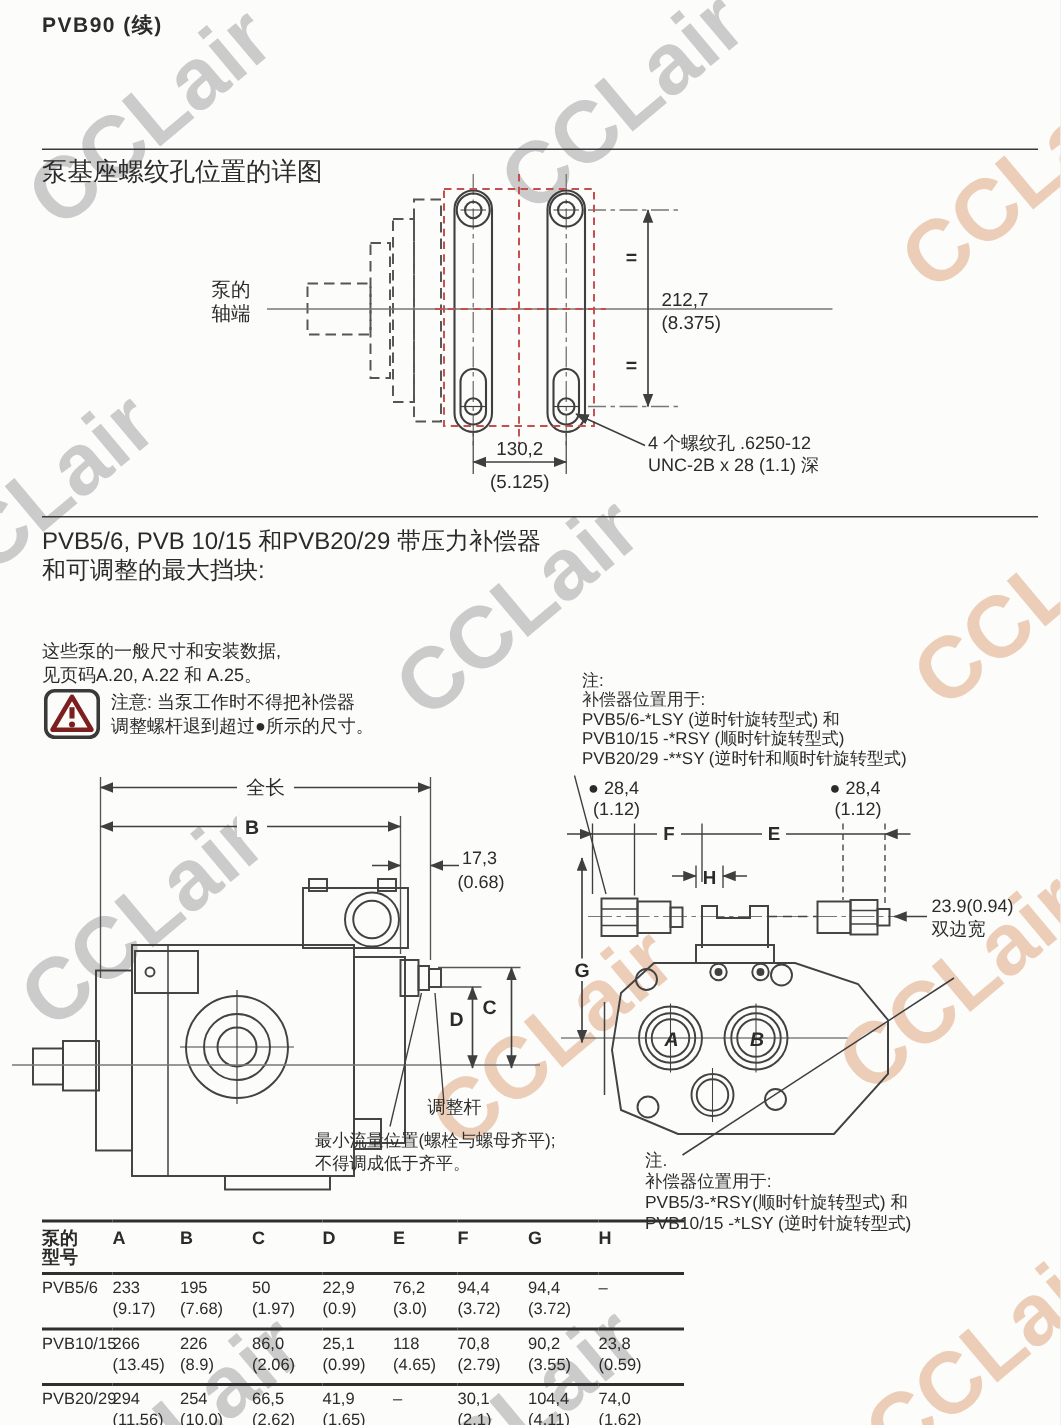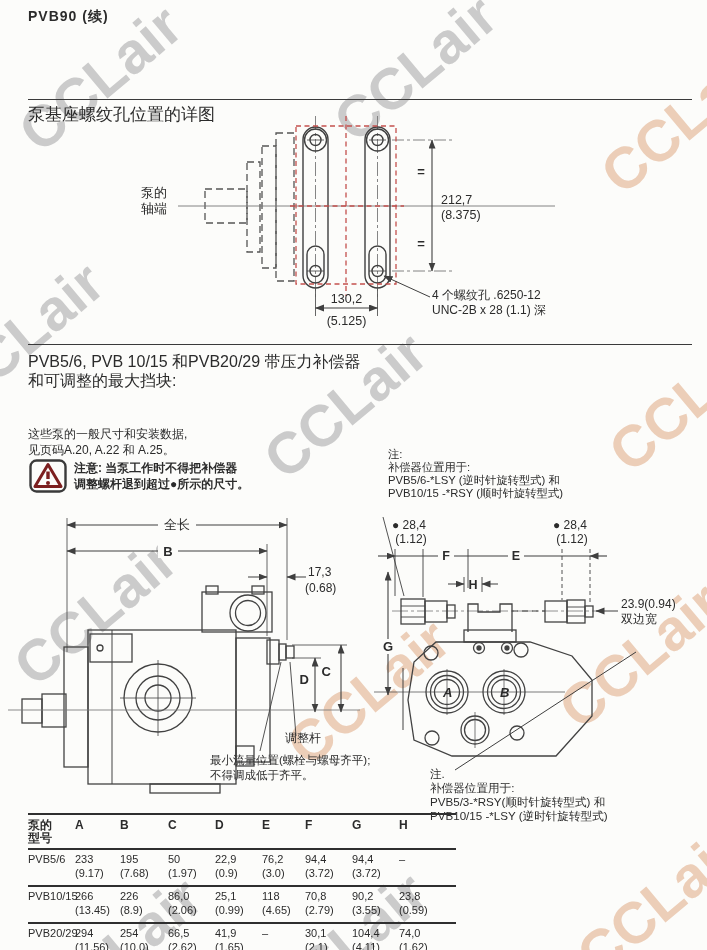--- a/index.html
+++ b/index.html
@@ -10,21 +10,21 @@
       transform:translate(-50%,-50%) rotate(-40deg);z-index:0;pointer-events:none;
       font-family:"Liberation Sans",sans-serif;}
   .wm-g{color:#cbcbcb;}
   .wm-p{color:#ecceb8;}
   .z1{z-index:1;}
   .title{font-size:14px;font-weight:bold;letter-spacing:1px;}
   .rule{position:absolute;left:28px;width:664px;height:0;border-top:1.6px solid #3a3a3a;}
   .caption{font-size:17px;}
   .heading{font-size:16px;font-weight:normal;line-height:19px;}
   .intro{font-size:12px;line-height:15.5px;}
-  .warn{display:flex;align-items:flex-start;font-weight:bold;}
+  .warn{display:flex;align-items:flex-start;}
   .warn .txt{font-size:12px;line-height:16px;margin-left:7px;padding-top:1px;}
   .noteblock{font-size:11.3px;line-height:12.9px;white-space:nowrap;}
   .noteblock2{font-size:11.6px;line-height:14px;white-space:nowrap;}
   svg text{font-family:"Liberation Sans","DejaVu Sans",sans-serif;fill:#2b2b2b;}
   table.dim{border-collapse:collapse;table-layout:fixed;width:428px;
             border-top:2px solid #2f2f2f;border-bottom:2px solid #2f2f2f;}
   table.dim th{font-size:12px;font-weight:bold;text-align:left;vertical-align:top;
                padding:4px 0 3px 0;line-height:13px;border-bottom:2px solid #2f2f2f;}
   table.dim td{font-size:11px;line-height:13.5px;vertical-align:top;padding:3px 0 5px 0;}
   table.dim tbody tr+tr td{border-top:2px solid #2f2f2f;}
@@ -149,20 +149,21 @@
       <div>注意: 当泵工作时不得把补偿器</div>
       <div>调整螺杆退到超过●所示的尺寸。</div>
     </div>
   </div>
 
   <div class="abs z1 noteblock" style="left:388px;top:448px">
     <div>注:</div>
     <div>补偿器位置用于:</div>
     <div>PVB5/6-*LSY (逆时针旋转型式) 和</div>
     <div>PVB10/15 -*RSY (顺时针旋转型式)</div>
+    <div>PVB20/29 -**SY (逆时针和顺时针旋转型式)</div>
   </div>
 
   <svg class="abs z1" style="left:0;top:515px" width="380" height="295" viewBox="0 515 380 295">
     <defs>
       <marker id="d2a" markerWidth="10" markerHeight="8" refX="8.5" refY="3.5" orient="auto-start-reverse" markerUnits="userSpaceOnUse">
         <path d="M0,0 L9,3.5 L0,7 Z" fill="#3f3f3f"></path>
       </marker>
     </defs>
 
     <g stroke="#555" stroke-width="0.9">

